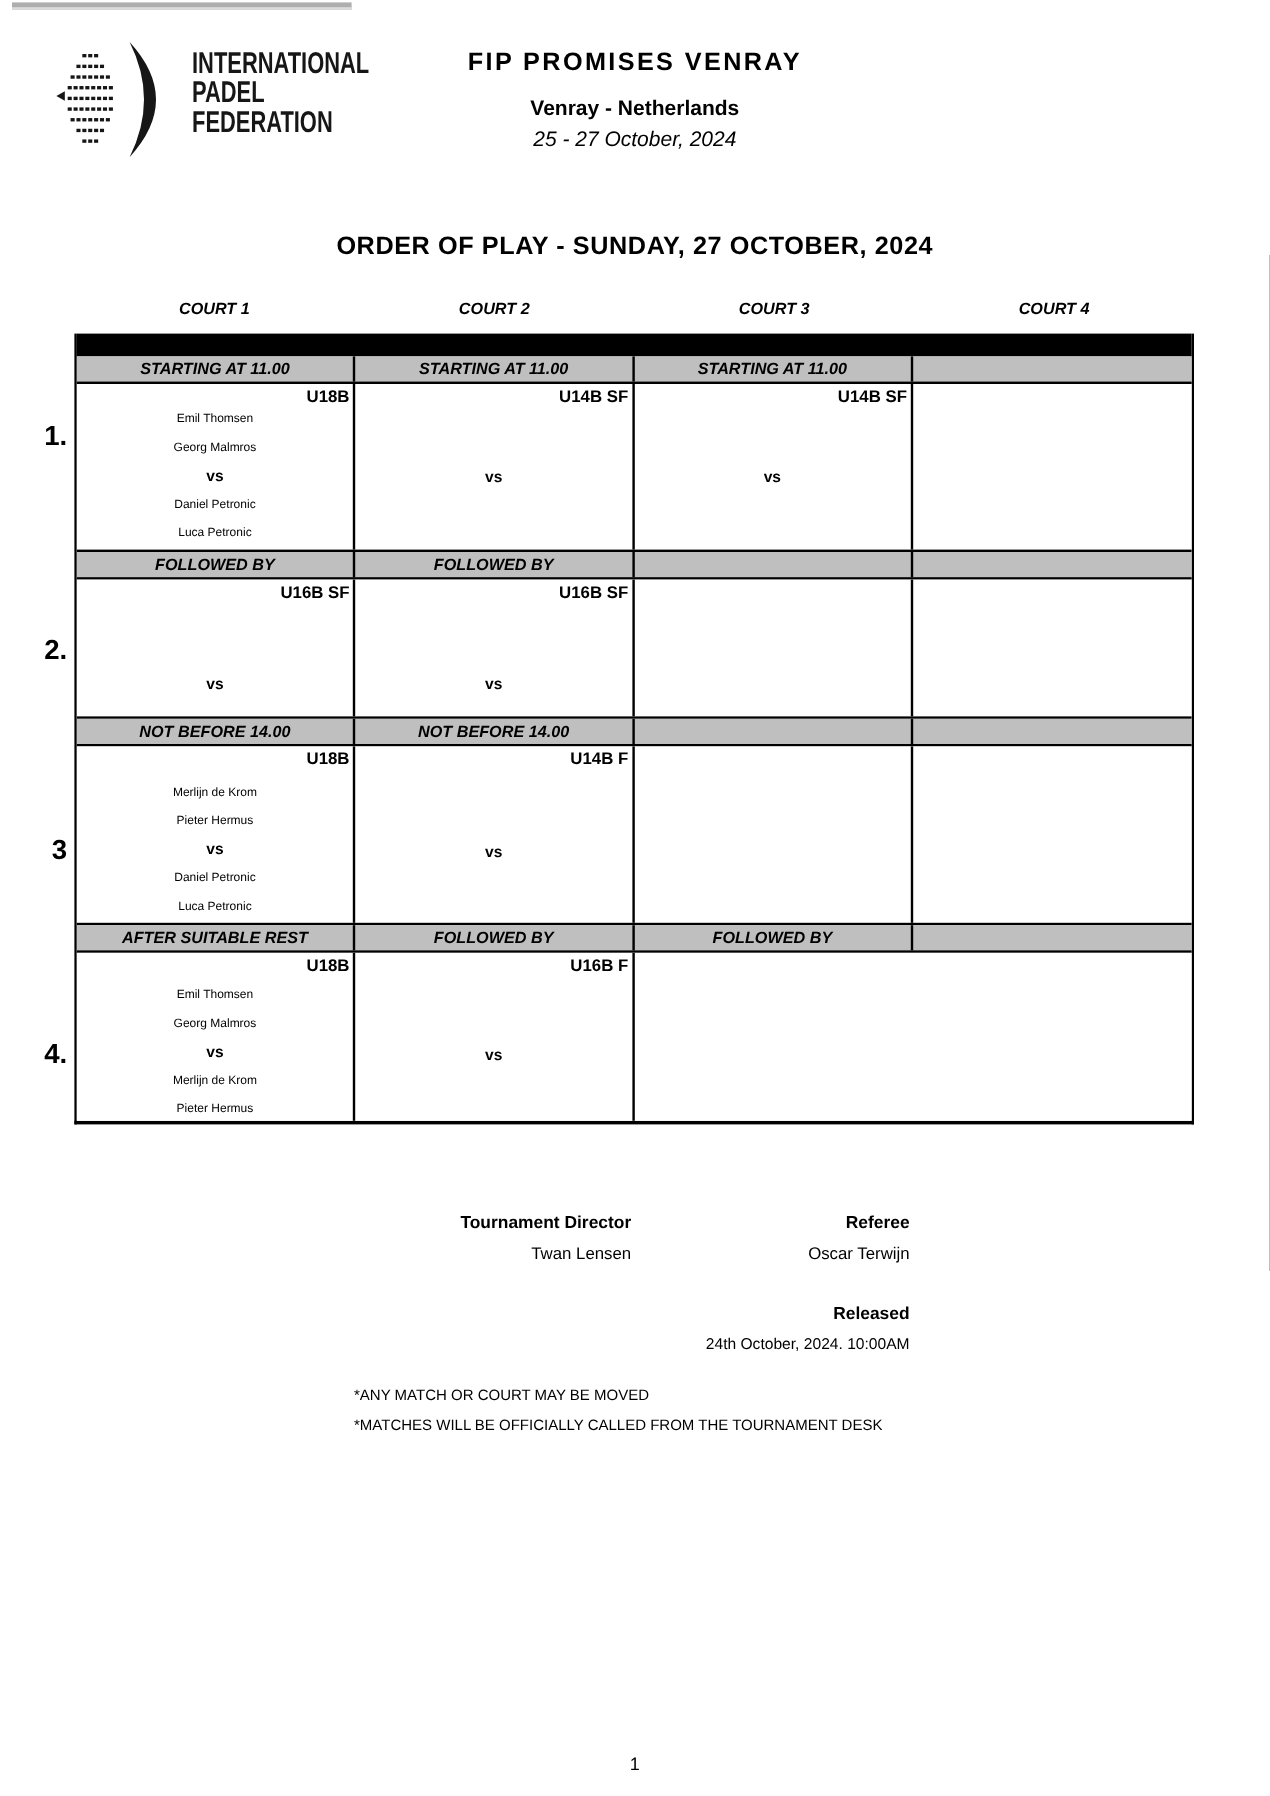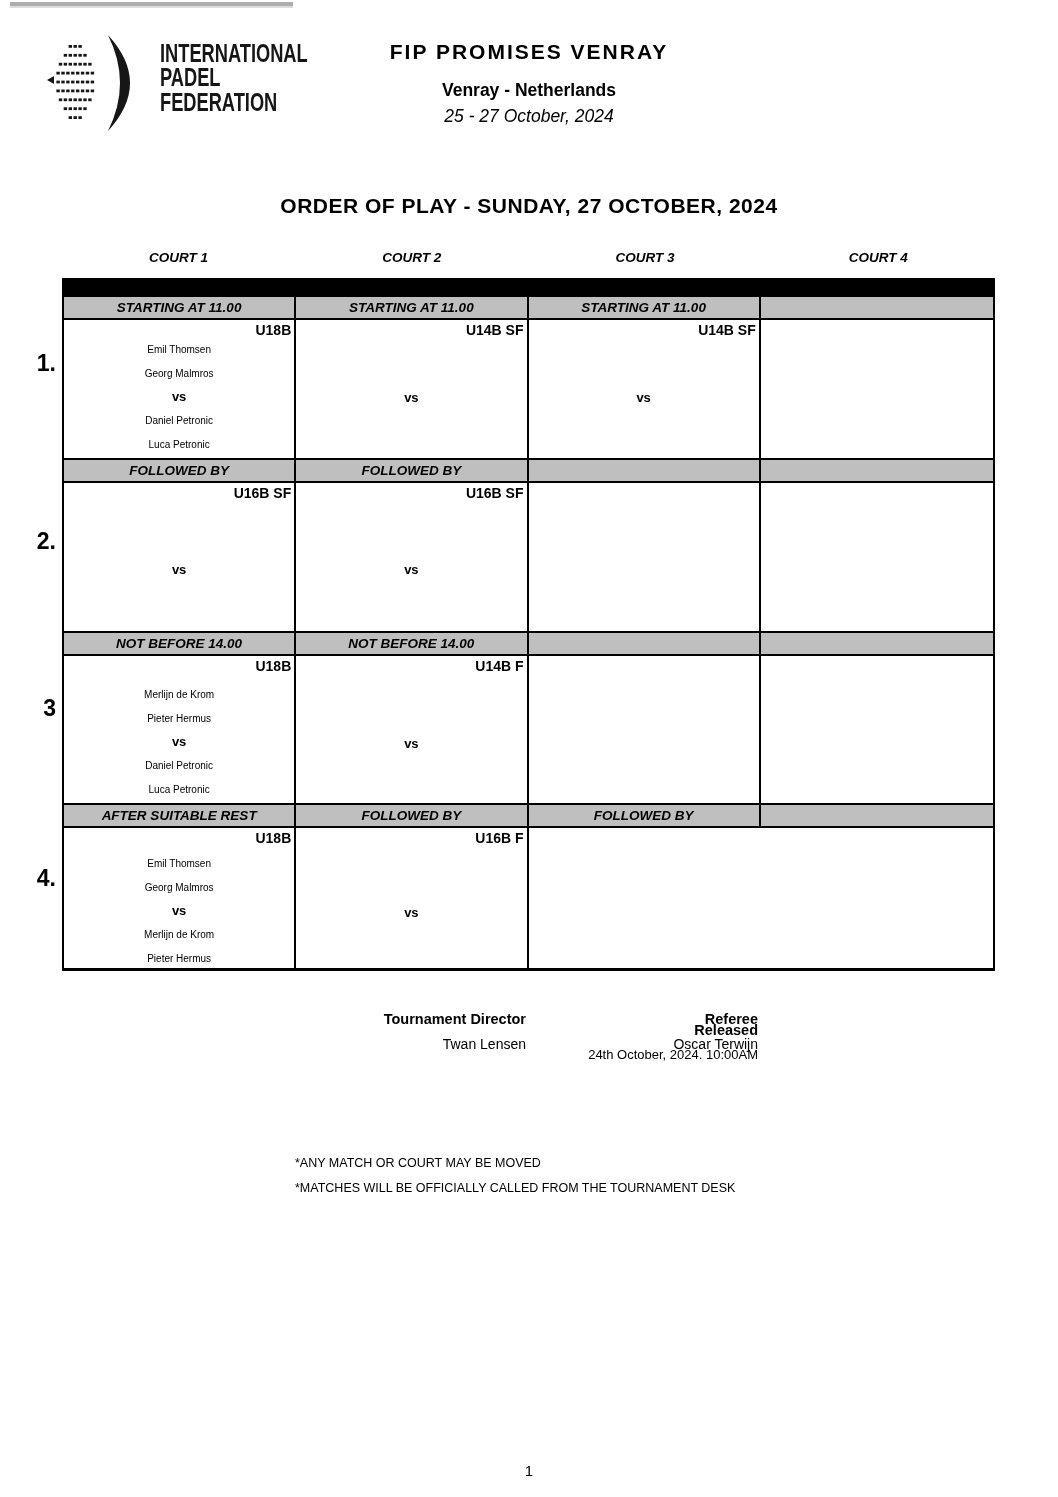--- a/index.html
+++ b/index.html
@@ -35,21 +35,21 @@
   .band { display:grid; grid-template-columns:repeat(4,1fr);
     border-bottom:2px solid #000; box-sizing:border-box; }
   .band:last-child { border-bottom:none; }
   .band.hdr { height:23px; background:#bfbfbf; }
   .hcell { border-right:2px solid #000; box-sizing:border-box; font-style:italic;
     font-weight:bold; font-size:13.5px; text-align:center; line-height:21px;
     overflow:hidden; }
   .hcell:last-child { border-right:none; }
   .band.body { background:#fff; }
   .band.body.r1 { height:140px; }
-  .band.body.r2 { height:150px; }
+  .band.body.r2 { height:116px; }
   .band.body.r3 { height:149px; }
   .band.body.r4 { height:140px; }
   .bcell { position:relative; border-right:2px solid #000; box-sizing:border-box; overflow:hidden; }
   .bcell:last-child { border-right:none; }
   .cat { position:absolute; top:2px; right:3px; font-weight:bold; font-size:14px; }
   .lines { display:flex; flex-direction:column; align-items:center; }
   .r1 .lines { padding-top:18px; }
   .r3 .lines { padding-top:27px; }
   .r4 .lines { padding-top:24px; }
   .line { height:23.7px; line-height:23.7px; font-size:10px; }
@@ -64,21 +64,21 @@
     font-weight:bold; font-size:23px; }
   .rownum.n1 { top:350px; } .rownum.n2 { top:528px; }
   .rownum.n3 { top:695px; } .rownum.n4 { top:865px; }
 
   
   .fblock { position:absolute; width:232px; text-align:right; }
   .fblock .flabel { font-weight:bold; font-size:14.5px; margin-bottom:9px; }
   .fblock .fvalue { font-size:14px; }
   .td-block  { left:294px; top:1011px; }
   .ref-block { left:526px; top:1011px; }
-  .rel-block { left:526px; top:1022px; }
+  .rel-block { left:526px; top:1087px; }
   .rel-block .fvalue { font-size:13px; }
   .notes { position:absolute; left:295px; top:1151px; font-size:12.5px; }
   .note { height:25px; line-height:25px; }
   .page-num { top:1462px; font-size:15px; }
 </style>
 </head>
 <body>
 
 <div class="page">
 

